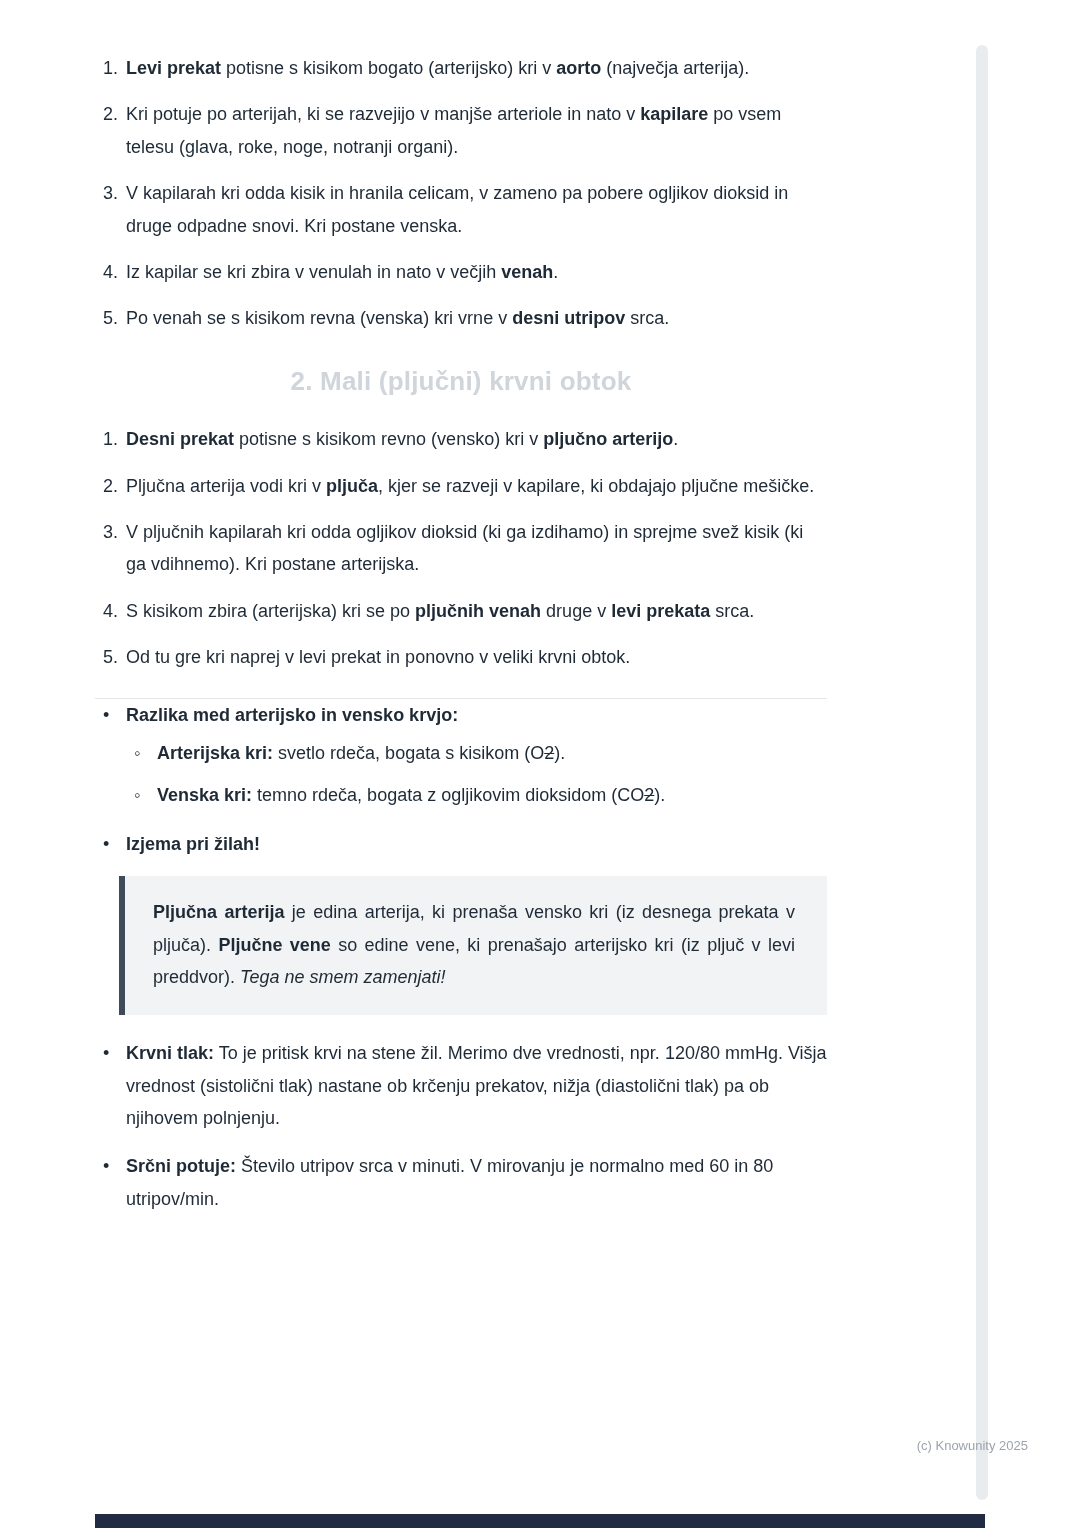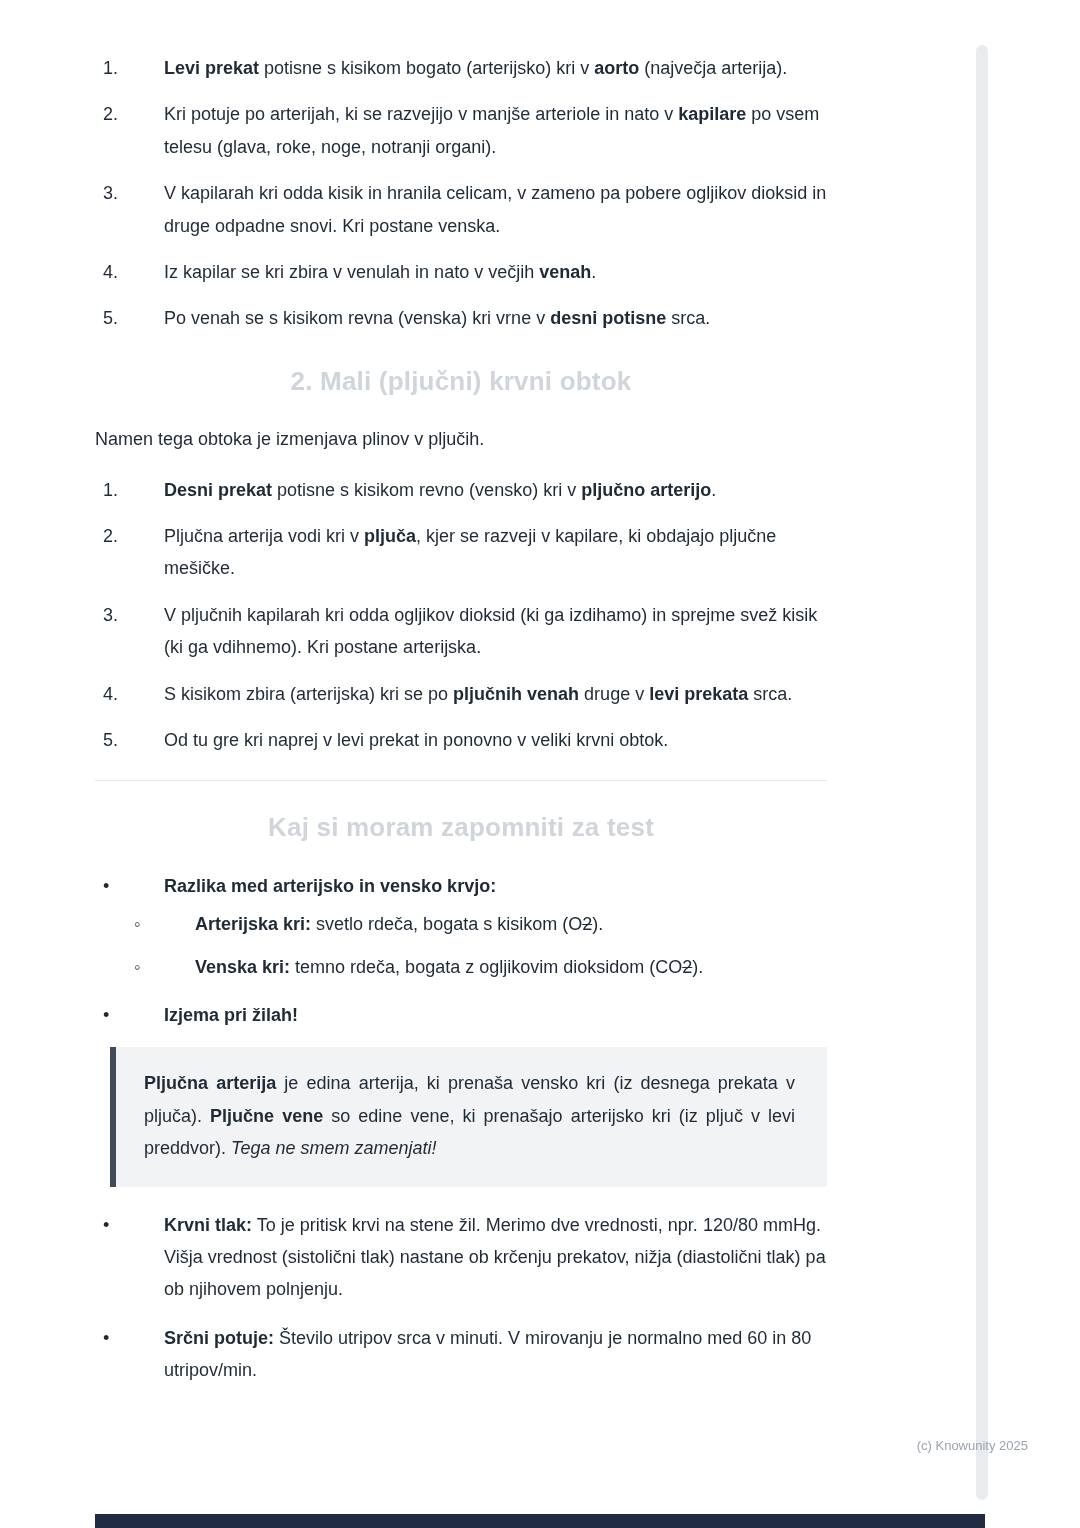--- a/index.html
+++ b/index.html
@@ -11,38 +11,38 @@
     color: var(--text, #1f2a37);
   }
   .content {
     position: absolute; left: 95px; top: 0; width: 732px;
     padding-top: 52px; font-size: 18px; line-height: 1.8;
   }
   ul, ol { list-style: none; margin: 0; padding: 0; }
   .num-item { display: flex; align-items: flex-start; margin-bottom: 14px; }
   .row { display: flex; align-items: flex-start; }
   .num, .marker { flex: 0 0 31px; padding-left: 8px; }
-  .txt { flex: 1; min-width: 0; margin-left: 38px; }
+  .txt { flex: 1; min-width: 0; }
   .b { font-weight: 700; }
   .i { font-style: italic; }
   .strike { text-decoration: line-through; }
   .faded-heading {
     font-size: 26px; font-weight: 700; line-height: 1.25;
     color: var(--faded-heading, #cfd5da);
     margin: 30px 0 26px; letter-spacing: 0.2px;
     filter: blur(0.7px);
     text-align: center;
   }
   .para { margin: 0 0 18px; }
   .divider { border: none; border-top: 1px solid var(--divider, #e5e7eb); margin: 24px 0 0; }
   .bullet-item { margin-bottom: 16px; }
   .sub-list { margin: 6px 0 2px 31px; }
   .sub-item { margin-bottom: 10px; }
   .callout {
-    margin: 14px 0 22px 15px;
+    margin: 14px 0 22px 24px;
     background: var(--callout-bg, #f1f3f4);
     border-left: 6px solid var(--callout-border, #3f4a5a);
     padding: 20px 32px 22px 28px;
   }
   .callout-text { margin: 0; text-align: justify; }
   .scrollbar {
     position: absolute; left: 976px; top: 45px; width: 12px; height: 1455px;
     background: var(--scrollbar, #e9ecef); border-radius: 7px;
   }
   .footer-credit {
@@ -72,27 +72,26 @@
         <li class="num-item">
           <span class="num">3.</span>
           <span class="txt"><span>V kapilarah kri odda kisik in hranila celicam, v zameno pa pobere ogljikov dioksid in druge odpadne snovi. Kri postane venska.</span></span>
         </li>
         <li class="num-item">
           <span class="num">4.</span>
           <span class="txt"><span>Iz kapilar se kri zbira v venulah in nato v večjih </span><span class="b">venah</span><span>.</span></span>
         </li>
         <li class="num-item">
           <span class="num">5.</span>
-          <span class="txt"><span>Po venah se s kisikom revna (venska) kri vrne v </span><span class="b">desni potisne</span><span> srca.</span></span>
+          <span class="txt"><span>Po venah se s kisikom revna (venska) kri vrne v </span><span class="b">desni utripov</span><span> srca.</span></span>
         </li>
       </ol>
 
     <h2 class="faded-heading">2. Mali (pljučni) krvni obtok</h2>
 
-    <p class="para">Namen tega obtoka je izmenjava plinov v pljučih.</p>
 
     <ol class="num-list">
         <li class="num-item">
           <span class="num">1.</span>
           <span class="txt"><span class="b">Desni prekat</span><span> potisne s kisikom revno (vensko) kri v </span><span class="b">pljučno arterijo</span><span>.</span></span>
         </li>
         <li class="num-item">
           <span class="num">2.</span>
           <span class="txt"><span>Pljučna arterija vodi kri v </span><span class="b">pljuča</span><span>, kjer se razveji v kapilare, ki obdajajo pljučne mešičke.</span></span>
         </li>
@@ -105,21 +104,20 @@
           <span class="txt"><span>S kisikom zbira (arterijska) kri se po </span><span class="b">pljučnih venah</span><span> druge v </span><span class="b">levi prekata</span><span> srca.</span></span>
         </li>
         <li class="num-item">
           <span class="num">5.</span>
           <span class="txt"><span>Od tu gre kri naprej v levi prekat in ponovno v veliki krvni obtok.</span></span>
         </li>
       </ol>
 
     <hr class="divider">
 
-    <h2 class="faded-heading">Kaj si moram zapomniti za test</h2>
 
     <ul class="bullet-list">
         <li class="bullet-item">
           <div class="row">
             <span class="marker">•</span>
             <span class="txt"><span class="b">Razlika med arterijsko in vensko krvjo:</span></span>
           </div>
           <ul class="sub-list">
             <li class="sub-item">
               <div class="row">

